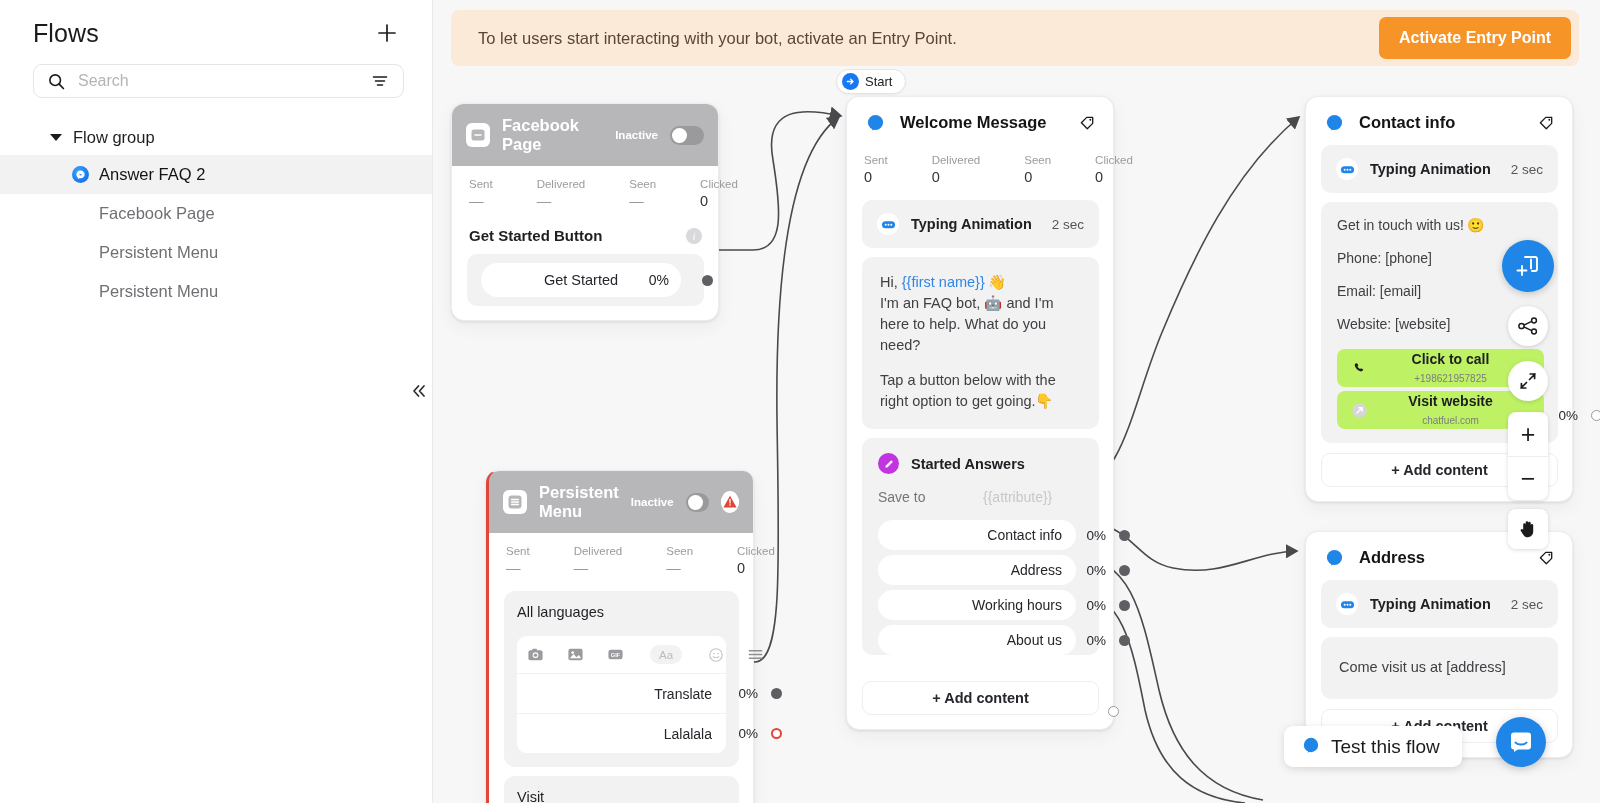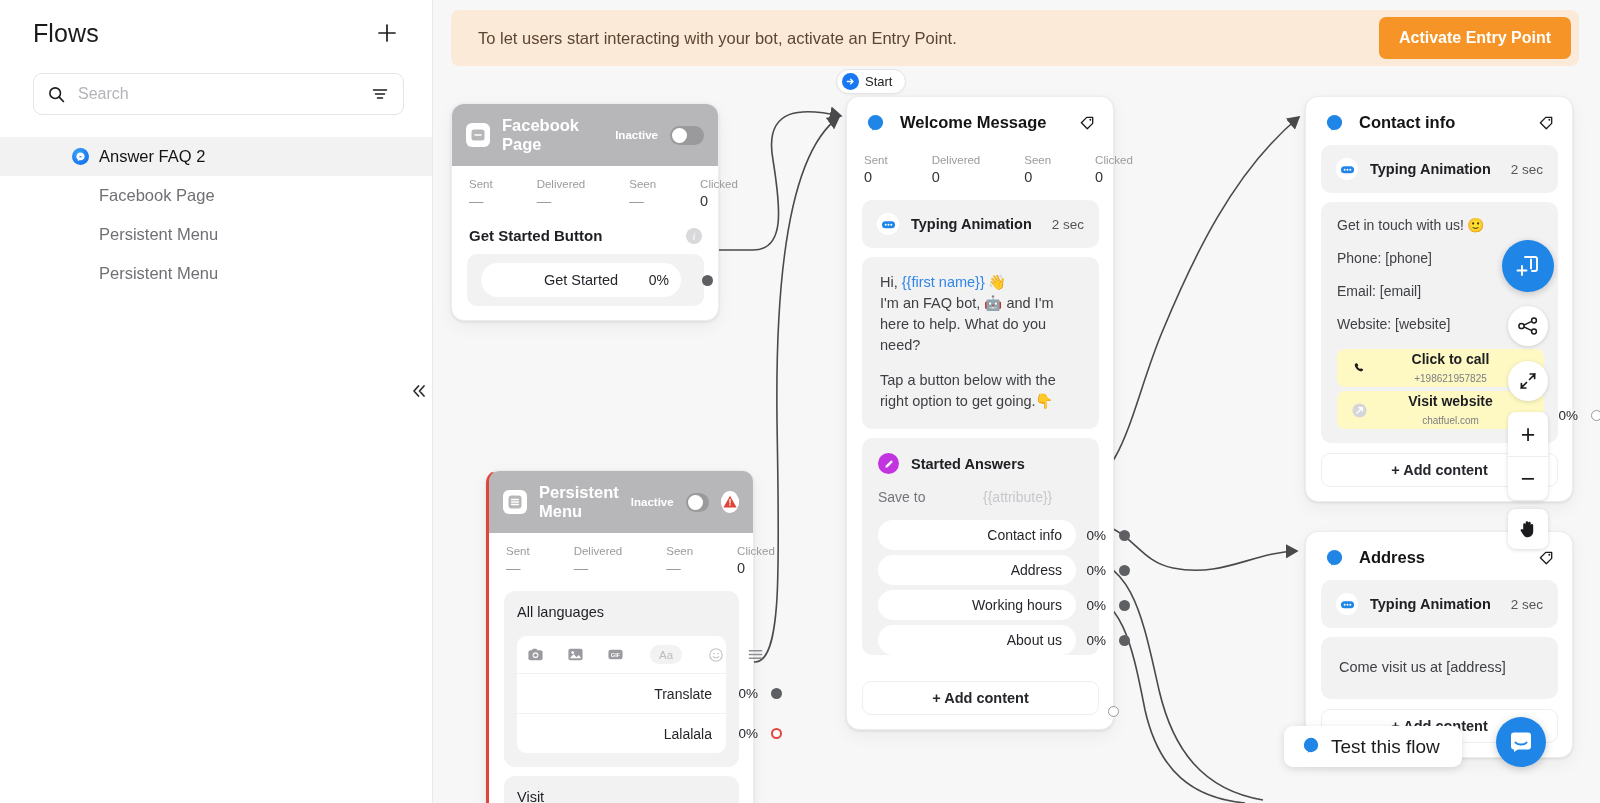--- a/index.html
+++ b/index.html
@@ -16,21 +16,21 @@
     width: 433px; height: 803px; background: #ffffff;
     border-right: 1px solid #e9e9ec; position: relative; flex: 0 0 433px;
   }
   .sb-header { display: flex; align-items: center; justify-content: space-between;
     padding: 18px 30px 0 33px; }
   .sb-title { font-size: 25px; color: #1a1a1a; font-weight: 400; letter-spacing: .1px; }
   .sb-plus { width: 30px; height: 30px; display: flex; align-items: center; justify-content: center;
     cursor: pointer; }
   .sb-plus svg { display: block; }
 
-  .search-box { margin: 25px 28px 0 33px; height: 42px; border: 1px solid #e5e5e8;
+  .search-box { margin: 16px 28px 0 33px; height: 34px; border: 1px solid #e5e5e8;
     border-radius: 9px; display: flex; align-items: center; padding: 0 14px 0 14px; gap: 12px; }
   .search-icon { flex: 0 0 18px; display:flex; align-items:center; }
   .search-input { flex: 1; border: none; outline: none; font-size: 16px; color: #333;
     font-family: "Liberation Sans", sans-serif; background: transparent; }
   .search-input::placeholder { color: #b4b4b8; }
   .filter-icon { flex: 0 0 18px; cursor: pointer; display:flex; align-items:center; }
 
   .tree { margin-top: 22px; }
   .tree-group { display: flex; align-items: center; gap: 11px; padding: 8px 0 8px 50px;
     cursor: pointer; }
@@ -154,21 +154,21 @@
   .gsb-btn .port { position: absolute; right: -32px; width: 11px; height: 11px;
     border-radius: 50%; background: #5e5f63; }
 
   
   #welcome-card { left: 413px; top: 96px; width: 268px; }
 
   
   #contact-card { left: 872px; top: 96px; width: 268px; }
   .ci-line { font-size: 14px; color: #3f4044; margin-bottom: 17px; }
   .ci-line:last-of-type { margin-bottom: 13px; }
-  .url-btn { background: #fef9c3; border-radius: 8px; margin: 0 0 4px 0; height: 38px;
+  .url-btn { background: #bef264; border-radius: 8px; margin: 0 0 4px 0; height: 38px;
     display: flex; align-items: center; padding: 0 12px; position: relative; }
   .url-btn .u-ico { width: 20px; flex: 0 0 20px; display:flex; align-items:center; justify-content:center; }
   .url-btn .u-txt { flex: 1; text-align: center; }
   .url-btn .u-title { font-size: 14px; color: #1d1e22; font-weight: bold; line-height: 1.15; }
   .url-btn .u-sub { font-size: 10px; color: #7c7d82; }
   .ci-port-pct { position: absolute; right: -34px; bottom: 6px; font-size: 13.5px; color: #25262b; }
   .ci-port { position: absolute; right: -58px; bottom: 8px; width: 11px; height: 11px;
     border-radius: 50%; background: #fff; border: 1.5px solid #9b9b9f; }
 
   
@@ -243,20 +243,24 @@
       </span>
       <input class="search-input" type="text" placeholder="Search" style="">
       <span class="filter-icon">
         <svg width="18" height="18" viewBox="0 0 18 18">
           <path d="M2.5 5 H15.5 M4.5 9 H13.5 M6.5 13 H11.5" stroke="#1c1c1e" stroke-width="1.6" stroke-linecap="round"></path>
         </svg>
       </span>
     </div>
 
     <div class="tree">
+      <div class="tree-group">
+        <span class="caret"></span>
+        <span class="tree-group-label">Flow group</span>
+      </div>
 
       <div class="tree-item selected">
         <span class="msgr-dot">
           <svg width="11" height="11" viewBox="0 0 16 16">
             <path d="M8 2.2C4.6 2.2 2 4.7 2 7.9c0 1.8.85 3.4 2.2 4.4v2.1l2-1.1c.57.16 1.17.25 1.8.25 3.4 0 6-2.5 6-5.65S11.4 2.2 8 2.2z" fill="#fff"></path>
             <path d="M4.6 9.9l2.9-3.1 1.5 1.55 2.5-1.55-2.9 3.1-1.5-1.55z" fill="#1f7cf0"></path>
           </svg>
         </span>
         <span>Answer FAQ 2</span>
       </div>

